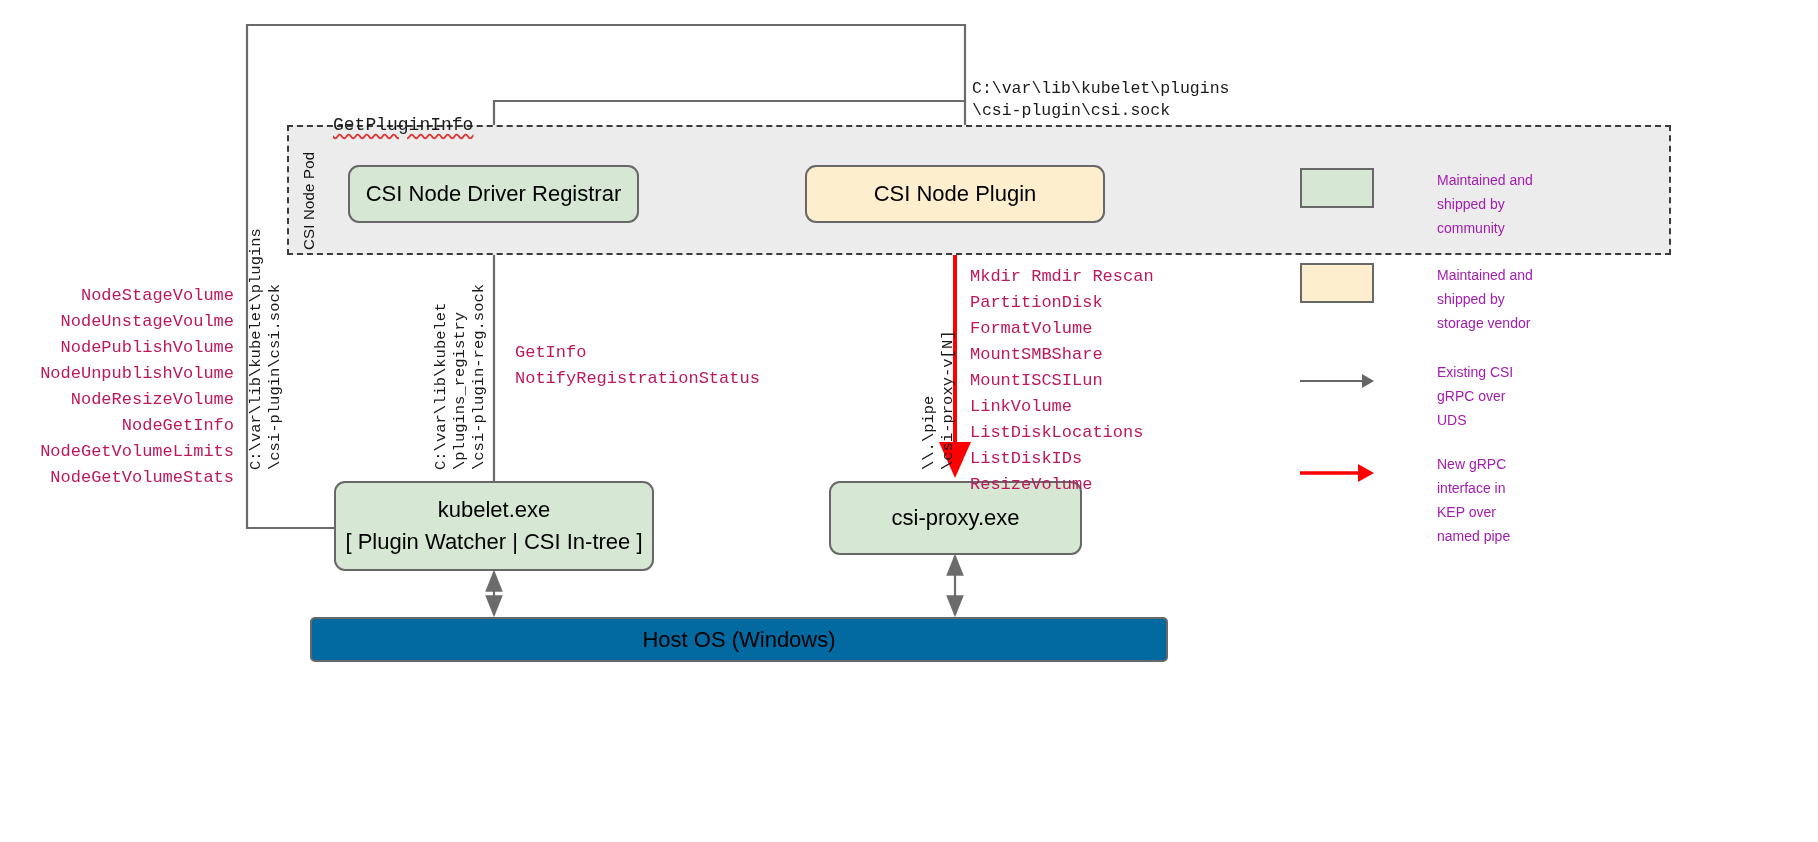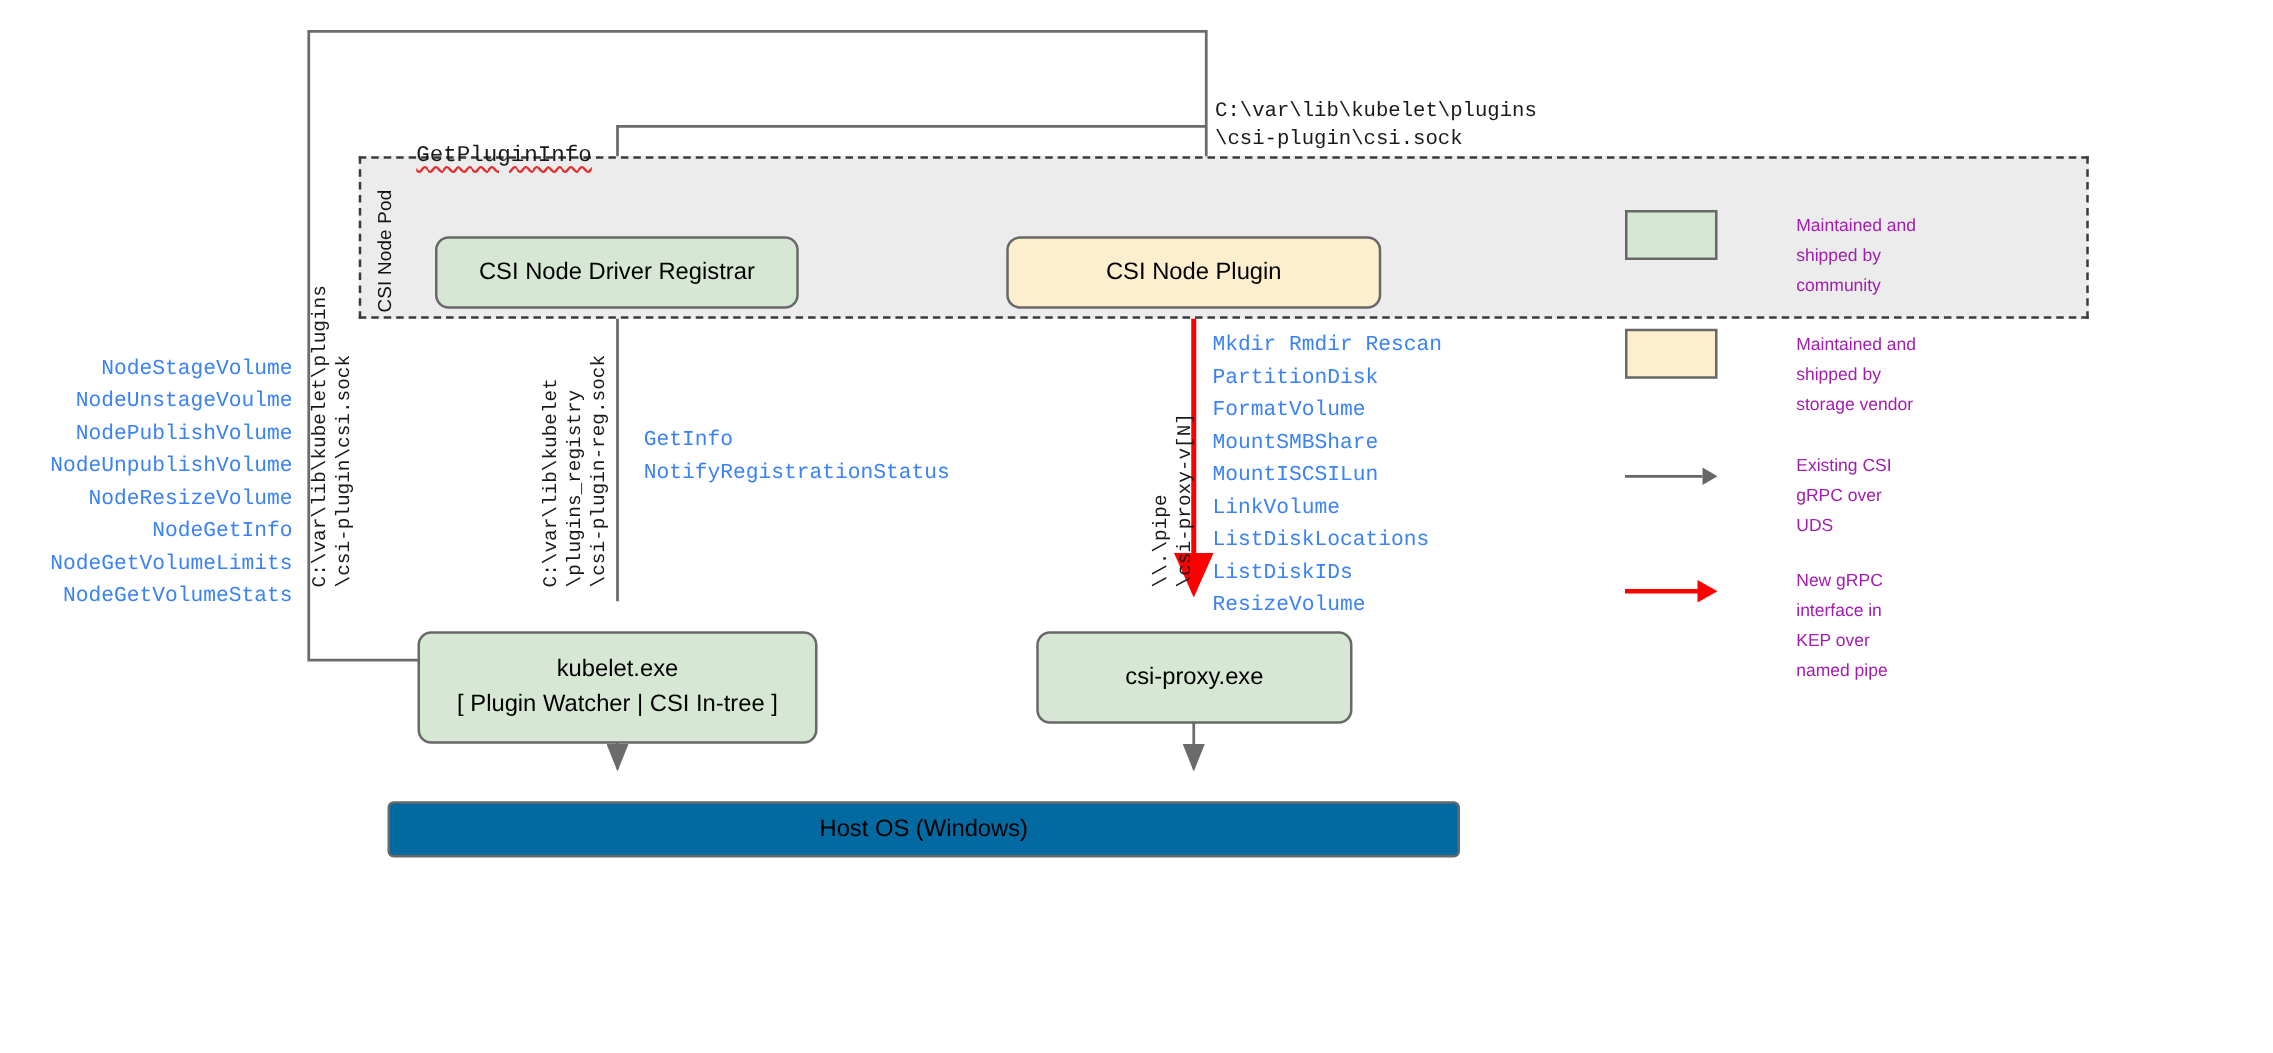--- a/index.html
+++ b/index.html
@@ -1,33 +1,33 @@
 <!DOCTYPE html>
 <html><head>
 <meta charset="utf-8">
 <style>
   html,body{margin:0;padding:0;background:#ffffff;}
   body{width:1818px;height:842px;position:relative;overflow:hidden;
        font-family:"Liberation Sans",sans-serif;color:#000;}
   #canvas{position:absolute;left:0;top:0;width:1818px;height:842px;}
   svg.wires{position:absolute;left:0;top:0;width:1818px;height:842px;pointer-events:none;}
 
-  .mono{font-family:"Liberation Mono",monospace;font-size:17px;line-height:26px;color:#3b82f6;white-space:pre;}
+  .mono{font-family:"Liberation Mono",monospace;font-size:17px;line-height:26px;color:#be185d;white-space:pre;}
 
   
   .pod{position:absolute;left:287px;top:125px;width:1384px;height:130px;
        background:#ececec;border:2px dashed #3b3b3b;box-sizing:border-box;}
   .pod-label{position:absolute;left:300px;top:140px;width:22px;height:110px;
        font-size:15px;color:#111;writing-mode:vertical-rl;transform:rotate(180deg);
        display:flex;align-items:flex-start;justify-content:flex-start;letter-spacing:.2px;}
 
   
   .node{position:absolute;border:2px solid #686868;border-radius:11px;
         display:flex;align-items:center;justify-content:center;text-align:center;
-        font-size:19px;color:#000;box-sizing:border-box;line-height:1.45;margin-top:24px;}
+        font-size:22px;color:#000;box-sizing:border-box;line-height:1.45;}
   .green{background:#d6e8d3;}
   .amber{background:#fdeecd;}
   .blue{background:#0369a1;}
 
   #box-registrar{left:348px;top:165px;width:291px;height:58px;}
   #box-plugin{left:805px;top:165px;width:300px;height:58px;}
   #box-kubelet{left:334px;top:481px;width:320px;height:90px;}
   #box-csiproxy{left:829px;top:481px;width:253px;height:74px;}
   #box-hostos{left:310px;top:617px;width:858px;height:45px;border-radius:5px;}
 

